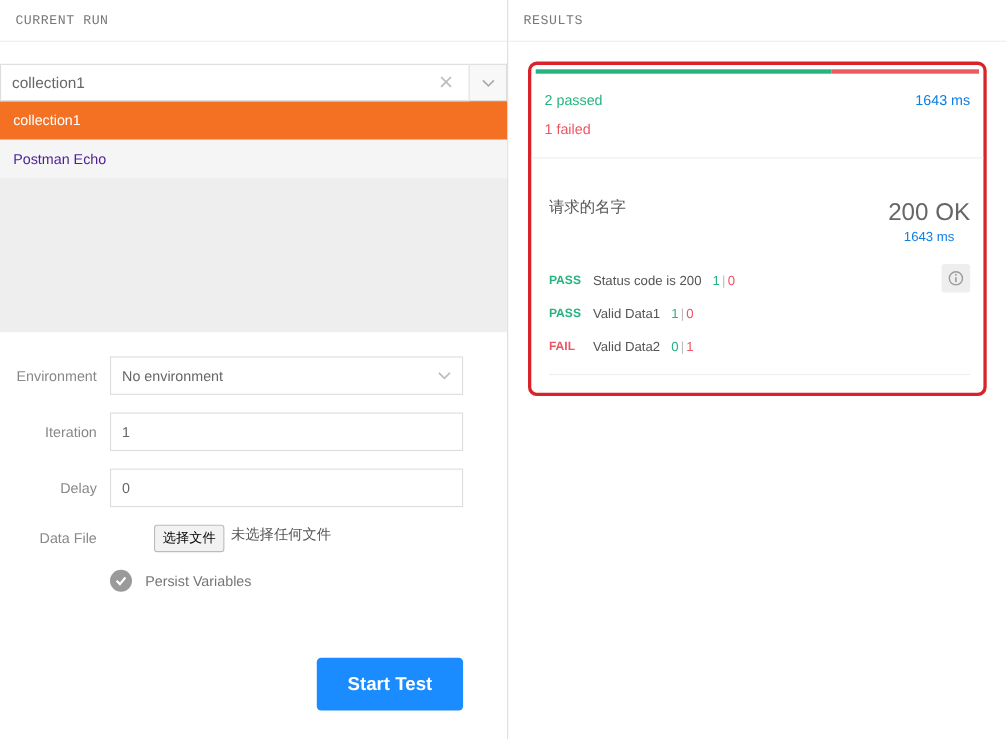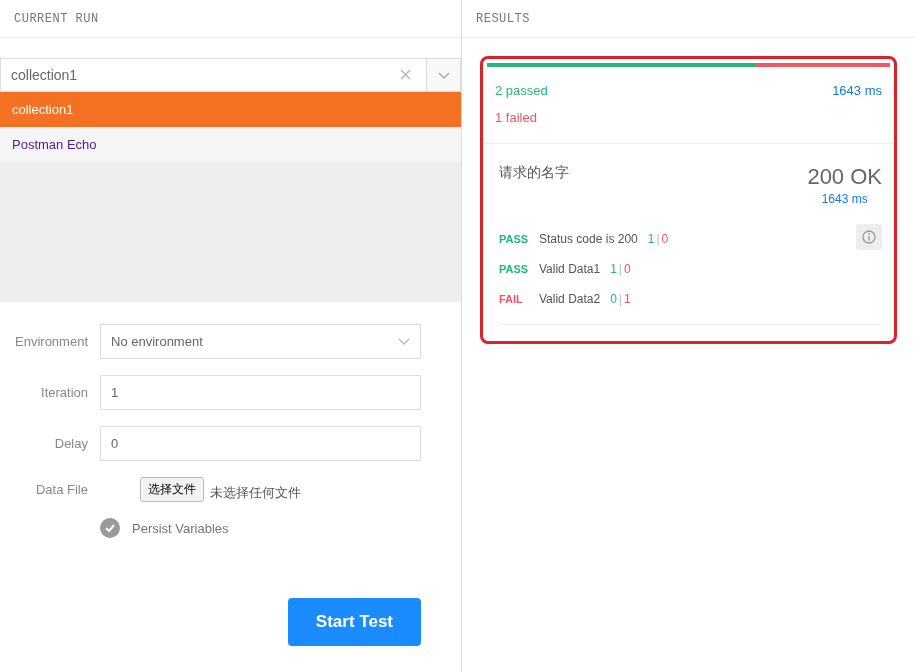--- a/index.html
+++ b/index.html
@@ -175,21 +175,21 @@
       border-bottom: 1px solid #eee;
       font-size: 13px;
     }
     .summary-left { display: flex; gap: 12px; flex-direction: column; }
     .text-green { color: #26b47f; }
     .text-red { color: #ed5565; }
     .text-blue { color: #0f7de2; }
     .request-block {
       padding: 20px 12px 16px 16px;
     }
-    .request-head { display: flex; justify-content: space-between; align-items: flex-start; margin-bottom: 18px; }
+    .request-head { display: flex; justify-content: space-between; align-items: flex-start; margin-bottom: 18px; margin-top: 16px; }
     .request-name { font-size: 14px; color: #555; font-weight: 500; }
     .request-url { font-size: 12px; color: #aaa; margin-top: 4px; }
     .request-status { text-align: center; }
     .status-code { font-size: 22px; color: #666; font-weight: 300; }
     .status-time { font-size: 12px; color: #0f7de2; margin-top: 2px; }
     .test-row {
       display: flex;
       align-items: center;
       padding: 8px 0;
       font-size: 12px;
@@ -267,21 +267,21 @@
         <div class="form-row">
           <div class="form-label">Iteration</div>
           <input class="form-control" value="1" style="">
         </div>
         <div class="form-row">
           <div class="form-label">Delay</div>
           <input class="form-control" value="0" style="">
         </div>
         <div class="form-row">
           <div class="form-label">Data File</div>
-          <div style="flex:1; display:flex; align-items:flex-end;padding-left:40px;">
+          <div style="flex:1; display:flex; align-items:flex-start;padding-left:40px;">
             <button class="file-button">选择文件</button>
             <span class="file-text">未选择任何文件</span>
           </div>
         </div>
         <div class="persist-row">
           <div class="persist-check">
             <svg viewBox="0 0 12 12">
                 <path d="M2 6 L5 9 L10 3" stroke="#fff" stroke-width="2" fill="none"></path>
               </svg>
           </div>

